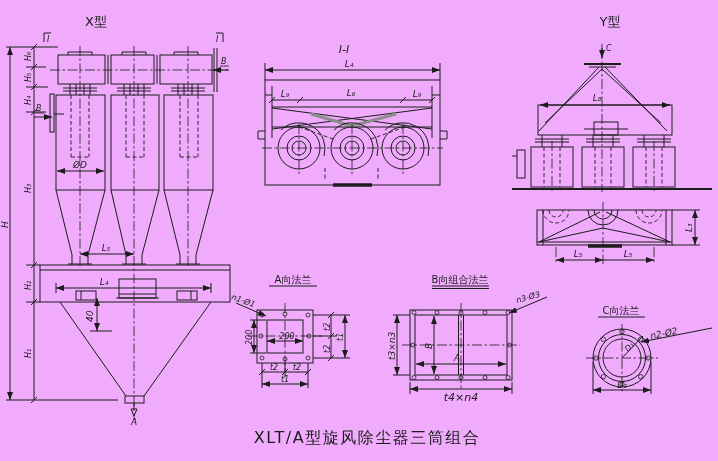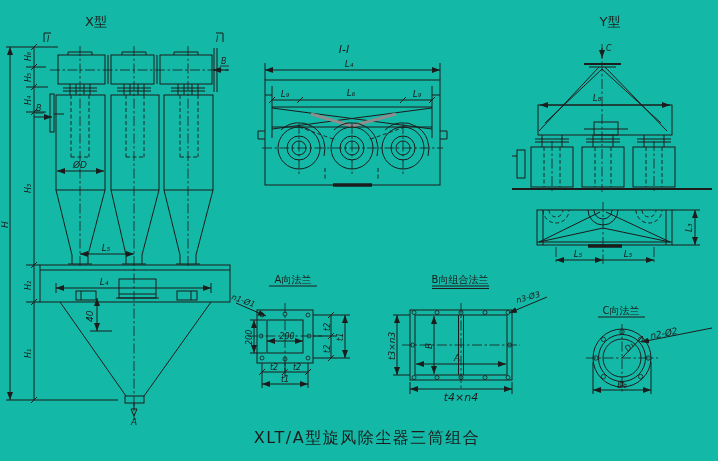--- a/index.html
+++ b/index.html
@@ -1,16 +1,16 @@
 <!DOCTYPE html>
 <html><head>
 <meta charset="utf-8">
 <style>
   html,body{margin:0;padding:0;background:#ffffff;}
-  .sheet{position:relative;width:718px;height:461px;background:#14b8a6;overflow:hidden;}
+  .sheet{position:relative;width:718px;height:461px;background:#f0abfc;overflow:hidden;}
   svg{position:absolute;left:0;top:0;}
   .s{stroke:#1c1c1c;stroke-width:1;fill:none;stroke-linecap:butt;}
   .th{stroke-width:0.8;}
   .s2{stroke-width:2.2;}
   .s4{stroke-width:3.5;}
   .dash{stroke-dasharray:4 2.5;stroke-width:0.9;}
   .cl{stroke-dasharray:10 2.5 2.5 2.5;stroke-width:0.8;}
   .gray{stroke:#8e8e8e;stroke-width:3;fill:none;}
   text{fill:#1c1c1c;font-family:"DejaVu Sans","Liberation Sans",sans-serif;}
   .dim{font-size:9px;font-style:italic;}

